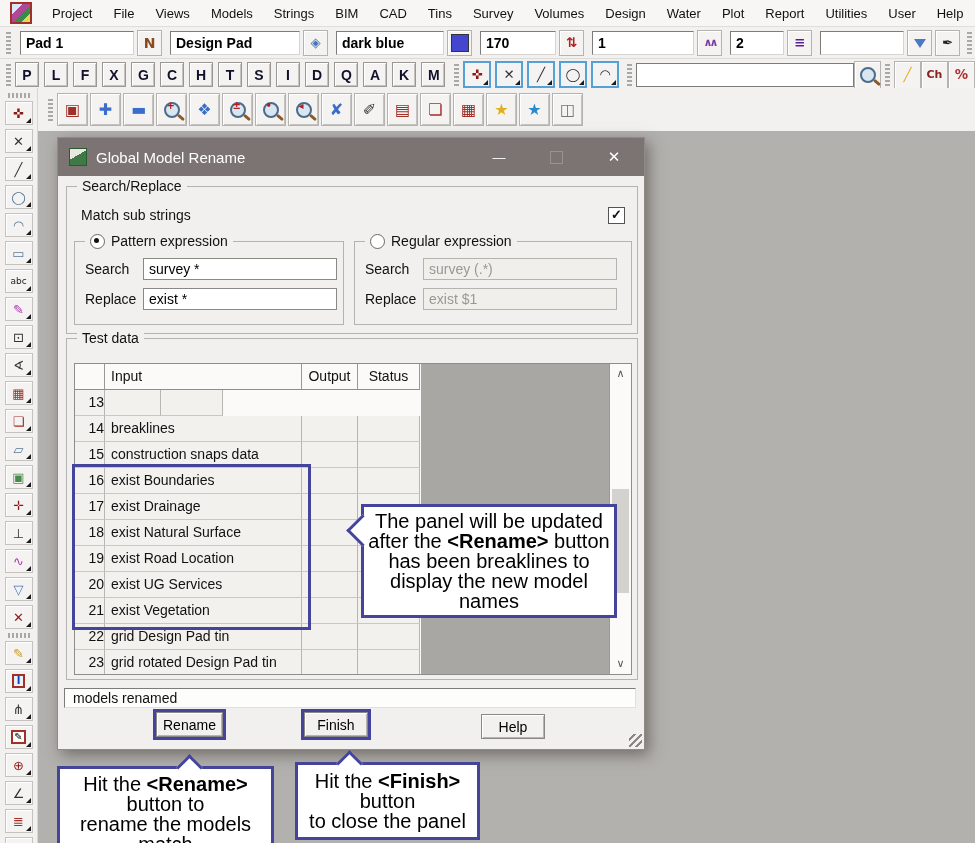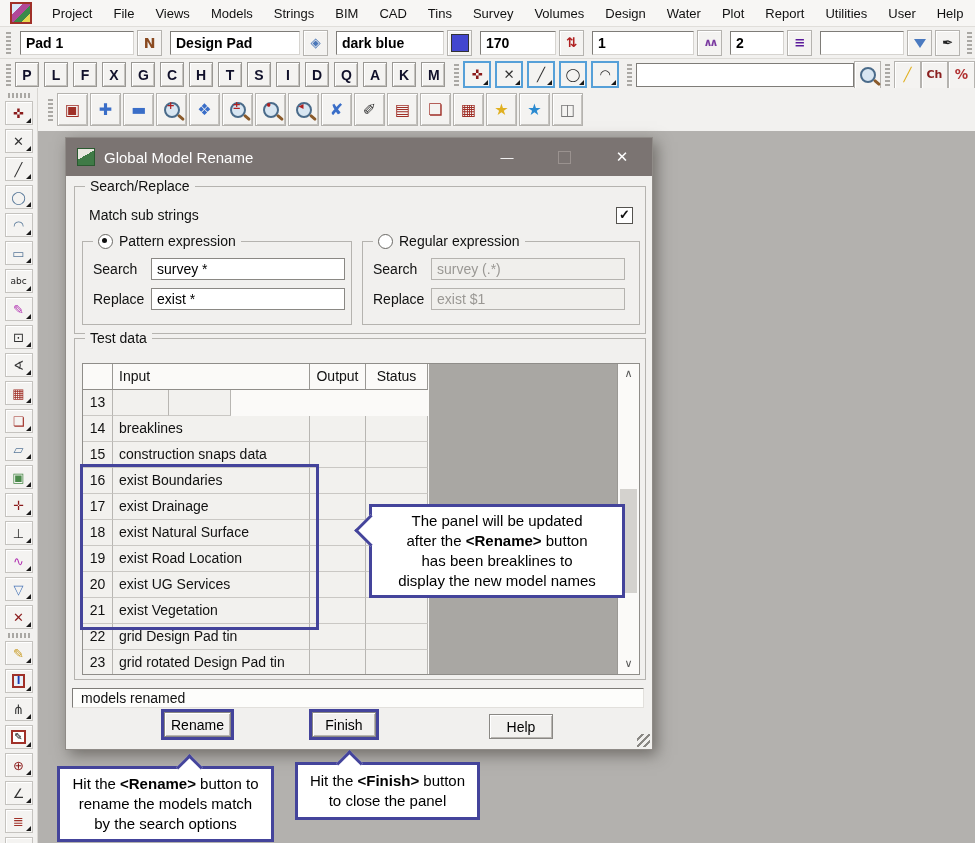--- a/index.html
+++ b/index.html
@@ -58,21 +58,21 @@
   .work{position:absolute;left:0;top:88px;width:975px;height:755px}
   .lefttb{position:absolute;left:0;top:0;width:38px;height:100%;background:#f2f1ef;
           border-right:1px solid #d8d6d2;overflow:hidden;text-align:center;padding-top:2px;box-sizing:border-box}
   .ltbtn{width:28px;height:24px;margin:0 auto 4px;display:flex;align-items:center;justify-content:center;
          background:#f4f3f1;border:1px solid #c5c3bf;box-shadow:inset 1px 1px 0 #fff;font-size:13px;position:relative;cursor:pointer}
   .row4{position:absolute;left:38px;top:0;right:0;height:43px;background:#f2f1ef;
         border-bottom:1px solid #c8c6c2;display:flex;align-items:center;padding-left:6px}
   .canvas{position:absolute;left:38px;top:43px;right:0;bottom:0;background:var(--canvas)}
 
   
-  .dialog{position:absolute;left:65px;top:49px;width:588px;height:613px;background:var(--dialog_bg);
+  .dialog{position:absolute;left:57px;top:49px;width:588px;height:613px;background:var(--dialog_bg);
           border:1px solid #8f8b87;box-shadow:4px 5px 14px rgba(50,45,40,.5);z-index:3;box-sizing:border-box}
   .dtitle{position:absolute;left:0;top:0;right:0;height:38px;background:var(--title_bar);color:#fff;
           display:flex;align-items:center;gap:9px;padding-left:11px;font-size:15px}
   .cube{width:16px;height:16px;background:linear-gradient(150deg,#e8e8e0 0 42%,#3f7a46 42%);
         border:1px solid #2a5a30;flex:0 0 auto}
   .wbtn{position:absolute;top:0;width:34px;height:38px;display:flex;align-items:center;justify-content:center;
         color:#fff;font-size:15px;cursor:pointer}
   .wmin{left:424px}.wmax{left:481px}.wclose{left:539px}
   .wmin::before{content:"—";font-size:13px}
   .wmax::before{content:"";width:11px;height:11px;border:1px solid #9a928f;display:block}
@@ -94,21 +94,21 @@
   .srow label{width:58px;font-size:14px}
   .din{width:182px;height:20px;border:1px solid #8a8884;font-size:14px;padding:0 5px;background:#fff;color:#000;
        font-family:"Liberation Sans",sans-serif}
   .din.dis{background:#f0efec;color:#9a9894;border-color:#b5b3af}
   .grp2{left:8px;top:200px;width:570px;height:340px}
   .tablewrap{position:absolute;left:7px;top:24px;width:556px;height:310px;border:1px solid #8f8d89;
              display:flex;overflow:hidden;background:#fbfaf8}
   .cols{width:346px;flex:0 0 auto}
   .thead,.trow{display:flex;height:26px;box-sizing:border-box}
   .c{box-sizing:border-box;font-size:14px;line-height:25px;overflow:hidden;white-space:nowrap}
-  .c0{width:30px;text-align:center}.c1{width:197px;padding-left:6px}.c2{width:56px}.c3{width:62px}
+  .c0{width:30px;text-align:right}.c1{width:197px;padding-left:6px}.c2{width:56px}.c3{width:62px}
   .thead .c{background:#fbfaf8;border-right:1px solid #9a9894;border-bottom:1px solid #8f8d89}
   .thead .c2,.thead .c3{text-align:center}
   .trow .c{background:#f2f1ee;border-right:1px solid #b8b6b2;border-bottom:1px solid #cac8c4}
   .filler{flex:1;background:var(--table_filler);border-right:1px solid #9a9894}
   .vscroll{width:21px;position:relative;background:#fbfaf8}
   .sarr{position:absolute;left:0;width:100%;height:20px;text-align:center;font-size:11px;color:#555;
         line-height:20px;cursor:pointer;font-family:"DejaVu Sans",sans-serif}
   .sarr.up{top:0}.sarr.down{bottom:0}
   .sthumb{position:absolute;left:2px;right:2px;top:125px;height:104px;background:#d4d2ce;cursor:pointer}
   .hlbox{position:absolute;left:14px;top:326px;width:233px;height:160px;border:3px solid var(--accent);
@@ -120,21 +120,21 @@
   .ringR{left:95px;top:571px}.ringF{left:243px;top:571px}
   .dbtn{min-width:64px;height:25px;background:#f2f1ef;border:1px solid #8a8884;
         box-shadow:inset 1px 1px 0 #fff,inset -1px -1px 0 #b8b5b1;font-size:14px;
         font-family:"Liberation Sans",sans-serif;cursor:pointer}
   .helpbtn{position:absolute;left:423px;top:576px}
   .rgrip{position:absolute;right:2px;bottom:2px;width:13px;height:13px;
          background:repeating-linear-gradient(135deg,transparent 0 3px,#8a8884 3px 5px)}
 
   
   .note{position:absolute;background:#fff;border:3px solid var(--accent);text-align:center;
-        font-size:15px;line-height:20px;color:#000;z-index:5}
+        font-size:20px;line-height:20px;color:#000;z-index:5}
   .note b{font-weight:700}
   .tail{position:absolute;width:16px;height:16px;background:#fff}
   .tailU{border-left:3px solid var(--accent);border-top:3px solid var(--accent);transform:rotate(45deg);top:-11px}
   .tailL{width:20px;height:20px;border-left:3px solid var(--accent);border-bottom:3px solid var(--accent);
          transform:rotate(45deg);left:-13px;top:12px}
   .tcall{left:303px;top:366px;width:250px;padding:4px 0}
   .rcall{left:57px;top:678px;width:211px;padding:5px 0}
   .fcall{left:295px;top:674px;width:179px;padding:6px 0}
 </style>
 </head>

